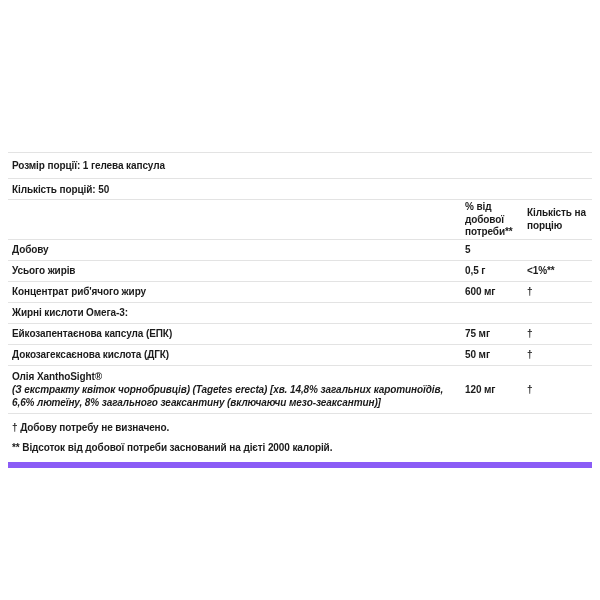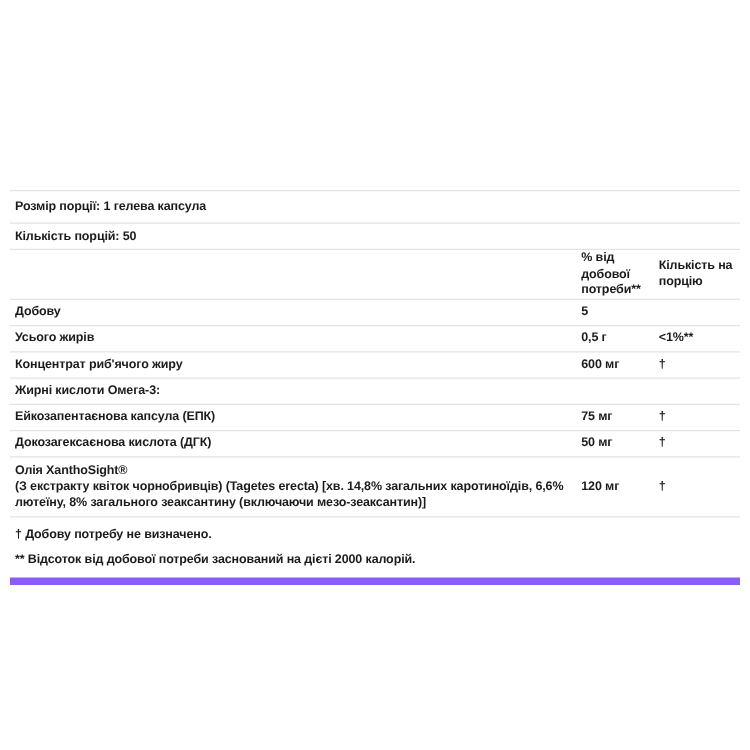--- a/index.html
+++ b/index.html
@@ -38,20 +38,21 @@
   .h21 { min-height: 21px; }
   .h32 { min-height: 32px; }
   .h47 { min-height: 47px; }
   .hdr-cell {
     line-height: 12.5px;
     padding-top: 1px;
   }
   .sub {
     font-weight: 700;
     line-height: 13px;
+    font-style: italic;
   }
   .nutrient-multi { line-height: 13px; padding: 4px 0 4px 4px; }
   .footnotes {
     border-top: 1px solid #e3e3e3;
     padding: 8px 0 9px 4px;
   }
   .footnotes .fn + .fn { margin-top: 9px; }
 </style>
 </head>
 <body>

